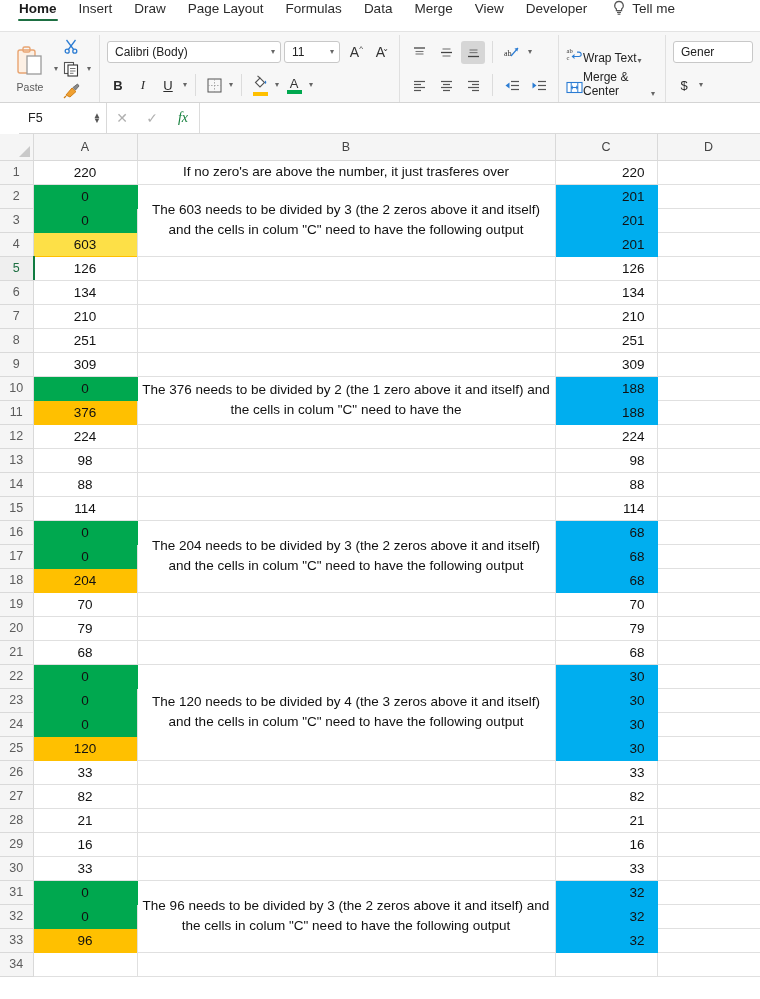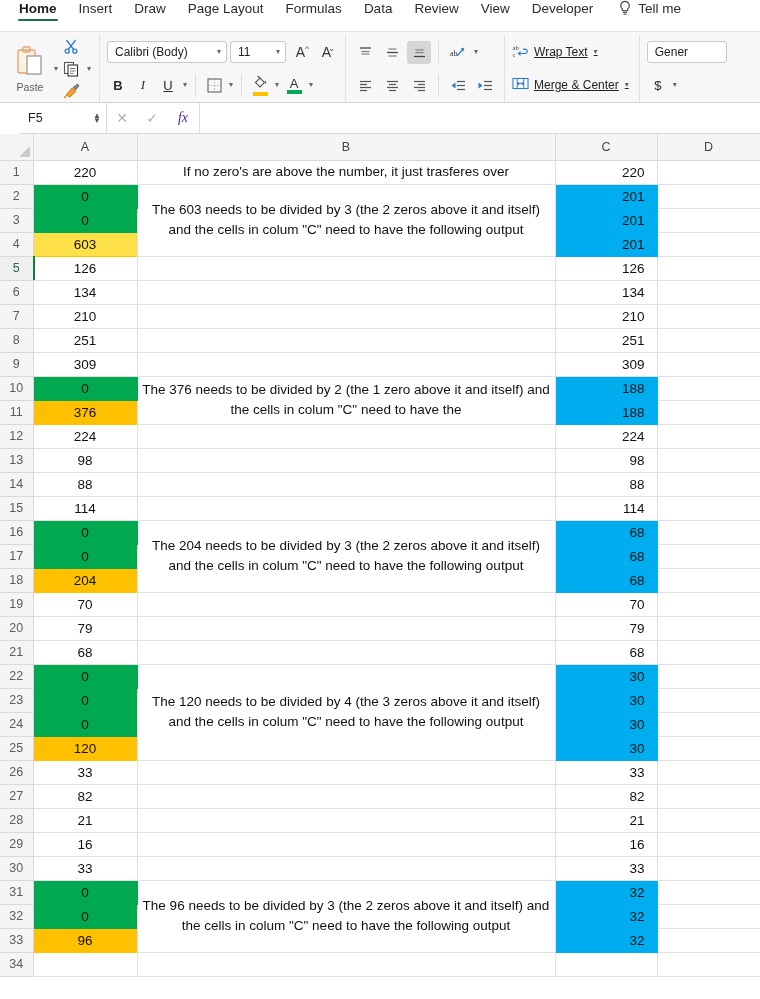--- a/index.html
+++ b/index.html
@@ -66,21 +66,21 @@
     height: 22px;
     border: 1px solid #c8c8c8;
     background: #fff;
     border-radius: 3px;
     display: flex; align-items: center;
     padding: 0 4px 0 7px;
     font-size: 12px; color: #222;
     justify-content: space-between;
     cursor: default;
   }
-  .combo-font { width: 120px; }
+  .combo-font { width: 174px; }
   .combo-size { width: 56px; }
   .fontsz-btn { width: 23px; height: 23px; display: flex; align-items: center; justify-content: center; cursor: default; font-size: 14px; color: #333; position: relative; }
   .fontsz-btn sup { font-size: 8px; position: absolute; top: 3px; right: 3px; }
 
   .fmt-btn {
     width: 22px; height: 22px;
     display: flex; align-items: center; justify-content: center;
     font-size: 13px; color: #2b2b2b; cursor: default;
     border-radius: 3px;
   }
@@ -88,41 +88,41 @@
   .fmt-btn.ital { font-style: italic; font-family: "Liberation Serif", serif; }
   .fmt-btn.und { text-decoration: underline; }
   .sep { width: 1px; height: 22px; background: #dcdcdc; margin: 0 4px; }
 
   .colorbtn { display: flex; flex-direction: column; align-items: center; width: 22px; cursor: default; }
   .colorbar { width: 15px; height: 4px; margin-top: 0px; }
 
   .align-btn { width: 24px; height: 23px; display: flex; align-items: center; justify-content: center; cursor: default; border-radius: 3px; }
   .align-btn.sel { background: #d6d6d6; }
 
-  .wt-btn { display: flex; align-items: center; gap: 5px; font-size: 12px; color: #222; cursor: default; height: 26px; padding-right: 2px; text-decoration: underline; }
+  .wt-btn { display: flex; align-items: flex-end; font-size: 12px; color: #222; cursor: default; height: 26px; padding-right: 2px; }
 
   
   #formula-bar {
     height: 31px;
     display: flex; align-items: center;
     background: #fff;
     border-bottom: 1px solid #d9d9d9;
     margin-left: 19px;
   }
   #name-box {
     width: 88px; height: 100%;
     display: flex; align-items: center; justify-content: space-between;
     padding: 0 5px 0 9px;
     font-size: 12.5px; color: #222;
     border-right: 1px solid #d9d9d9;
     cursor: default;
   }
   .spin { display: flex; flex-direction: column; line-height: 5px; font-size: 8px; color: #555; }
   .fb-btn { width: 30px; text-align: center; font-size: 14px; color: #b0b0b0; cursor: default; }
-  .fb-fx { width: 32px; text-align: center; font-size: 14px; color: #4c1d95; font-family: "Liberation Serif", serif; font-style: italic; cursor: default; }
+  .fb-fx { width: 32px; text-align: center; font-size: 14px; color: #15803d; font-family: "Liberation Serif", serif; font-style: italic; cursor: default; }
   #formula-input { flex: 1; height: 100%; border-left: 1px solid #dcdcdc; font-size: 12.5px; padding: 0 6px; display: flex; align-items: center; color: #111; cursor: text; }
 
   
   #grid-wrap { position: relative; width: 760px; height: 865px; overflow: hidden; background: #fff; }
   table.grid { border-collapse: collapse; table-layout: fixed; width: 760px; }
   table.grid col.c-hdr { width: 33px; }
   table.grid col.c-a { width: 104px; }
   table.grid col.c-b { width: 418px; }
   table.grid col.c-c { width: 102px; }
   table.grid col.c-d { width: 103px; }
@@ -196,21 +196,21 @@
 </head>
 <body>
 
 <div id="ribbon-tabs">
     <div class="ribbon-tab active">Home</div>
     <div class="ribbon-tab">Insert</div>
     <div class="ribbon-tab">Draw</div>
     <div class="ribbon-tab">Page Layout</div>
     <div class="ribbon-tab">Formulas</div>
     <div class="ribbon-tab">Data</div>
-    <div class="ribbon-tab">Review</div>
+    <div class="ribbon-tab">Merge</div>
     <div class="ribbon-tab">View</div>
     <div class="ribbon-tab">Developer</div>
     <div class="tellme-wrap">
       <span class="bulb-icon"><svg width="14" height="16" viewBox="0 0 14 16">
           <path d="M7 1.3 a4.3 4.3 0 0 0 -2.6 7.7 v1.6 h5.2 V9 A4.3 4.3 0 0 0 7 1.3z" fill="none" stroke="#555" stroke-width="1.2"></path>
           <line x1="5" y1="12.4" x2="9" y2="12.4" stroke="#555" stroke-width="1.2"></line>
           <line x1="5.6" y1="14.2" x2="8.4" y2="14.2" stroke="#555" stroke-width="1.2"></line>
         </svg></span>
       <span style="font-size:13.5px;color:#2b2b2b;">Tell me</span>
     </div>

